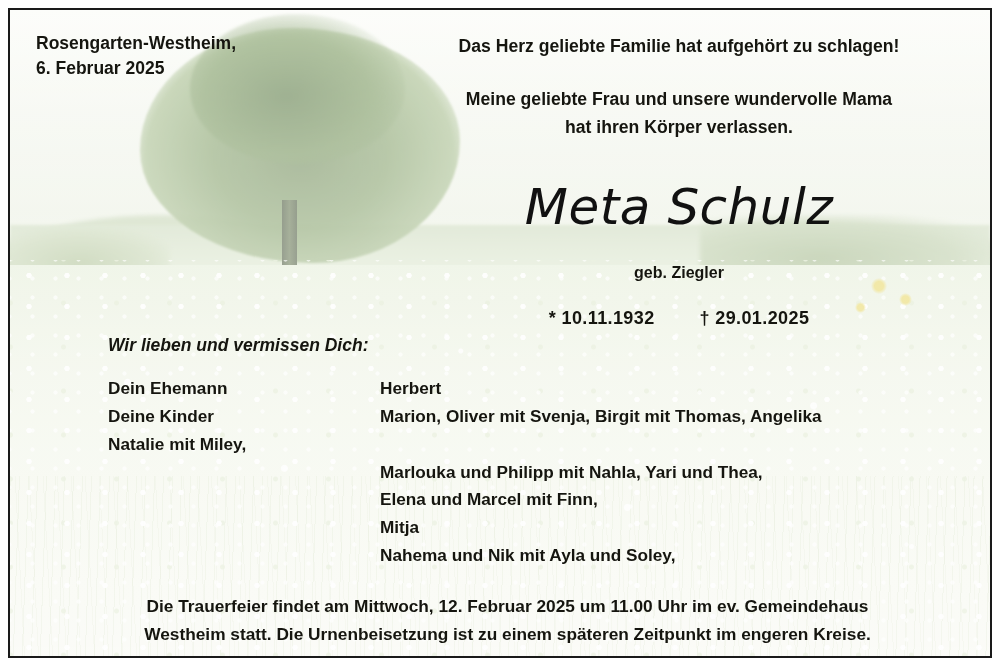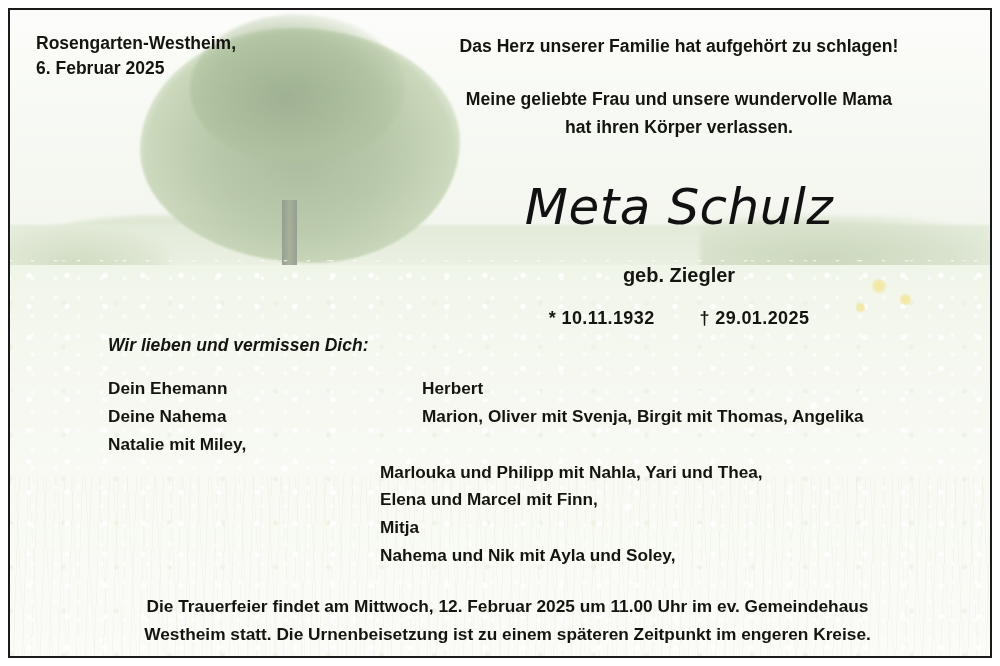--- a/index.html
+++ b/index.html
@@ -193,21 +193,21 @@
     font-size: 50px;
     letter-spacing: .5px;
     color: #111;
   }
   .maiden {
     position: absolute;
     left: 380px;
     right: 22px;
     top: 254px;
     text-align: center;
-    font-size: 20px;
+    font-size: 16px;
     font-weight: bold;
   }
   .dates {
     position: absolute;
     left: 380px;
     right: 22px;
     top: 298px;
     text-align: center;
     font-size: 18px;
     font-weight: bold;
@@ -227,21 +227,20 @@
     left: 98px;
     top: 365px;
     right: 30px;
   }
   .family-row {
     display: flex;
     align-items: flex-start;
     font-size: 17.2px;
     font-weight: bold;
     line-height: 1.62;
-    gap: 42px;
   }
   .family-label {
     width: 272px;
     flex: 0 0 272px;
   }
   .family-value {
     flex: 1 1 auto;
   }
   .family-extra {
     margin-left: 272px;
@@ -284,21 +283,21 @@
       <div class="yellow-c"></div>
       <div class="veil"></div>
     </div>
 
     <div class="content">
 
       <div class="place-date">Rosengarten-Westheim,
 6. Februar 2025</div>
 
       <div class="lead">
-        <div class="l1">Das Herz unserer Familie hat aufgehört zu schlagen!</div>
+        <div class="l1">Das Herz geliebte Familie hat aufgehört zu schlagen!</div>
         <div class="l2">Meine geliebte Frau und unsere wundervolle Mama</div>
         <div class="l3">hat ihren Körper verlassen.</div>
       </div>
 
       <div class="name">Meta Schulz</div>
       <div class="maiden">geb. Ziegler</div>
 
       <div class="dates">
         <span>* 10.11.1932</span>
         <span class="sep"></span>
@@ -306,21 +305,21 @@
       </div>
 
       <div class="love-line">Wir lieben und vermissen Dich:</div>
 
       <div class="family">
         <div class="family-row">
           <div class="family-label">Dein Ehemann</div>
           <div class="family-value">Herbert</div>
         </div>
         <div class="family-row">
-          <div class="family-label">Deine Nahema</div>
+          <div class="family-label">Deine Kinder</div>
           <div class="family-value">Marion, Oliver mit Svenja, Birgit mit Thomas, Angelika</div>
         </div>
         <div class="family-row">
           <div class="family-value">Natalie mit Miley,</div>
         </div>
         <div class="family-extra">Marlouka und Philipp mit Nahla, Yari und Thea,</div>
         <div class="family-extra">Elena und Marcel mit Finn,</div>
         <div class="family-extra">Mitja</div>
         <div class="family-extra">Nahema und Nik mit Ayla und Soley,</div>
       </div>

